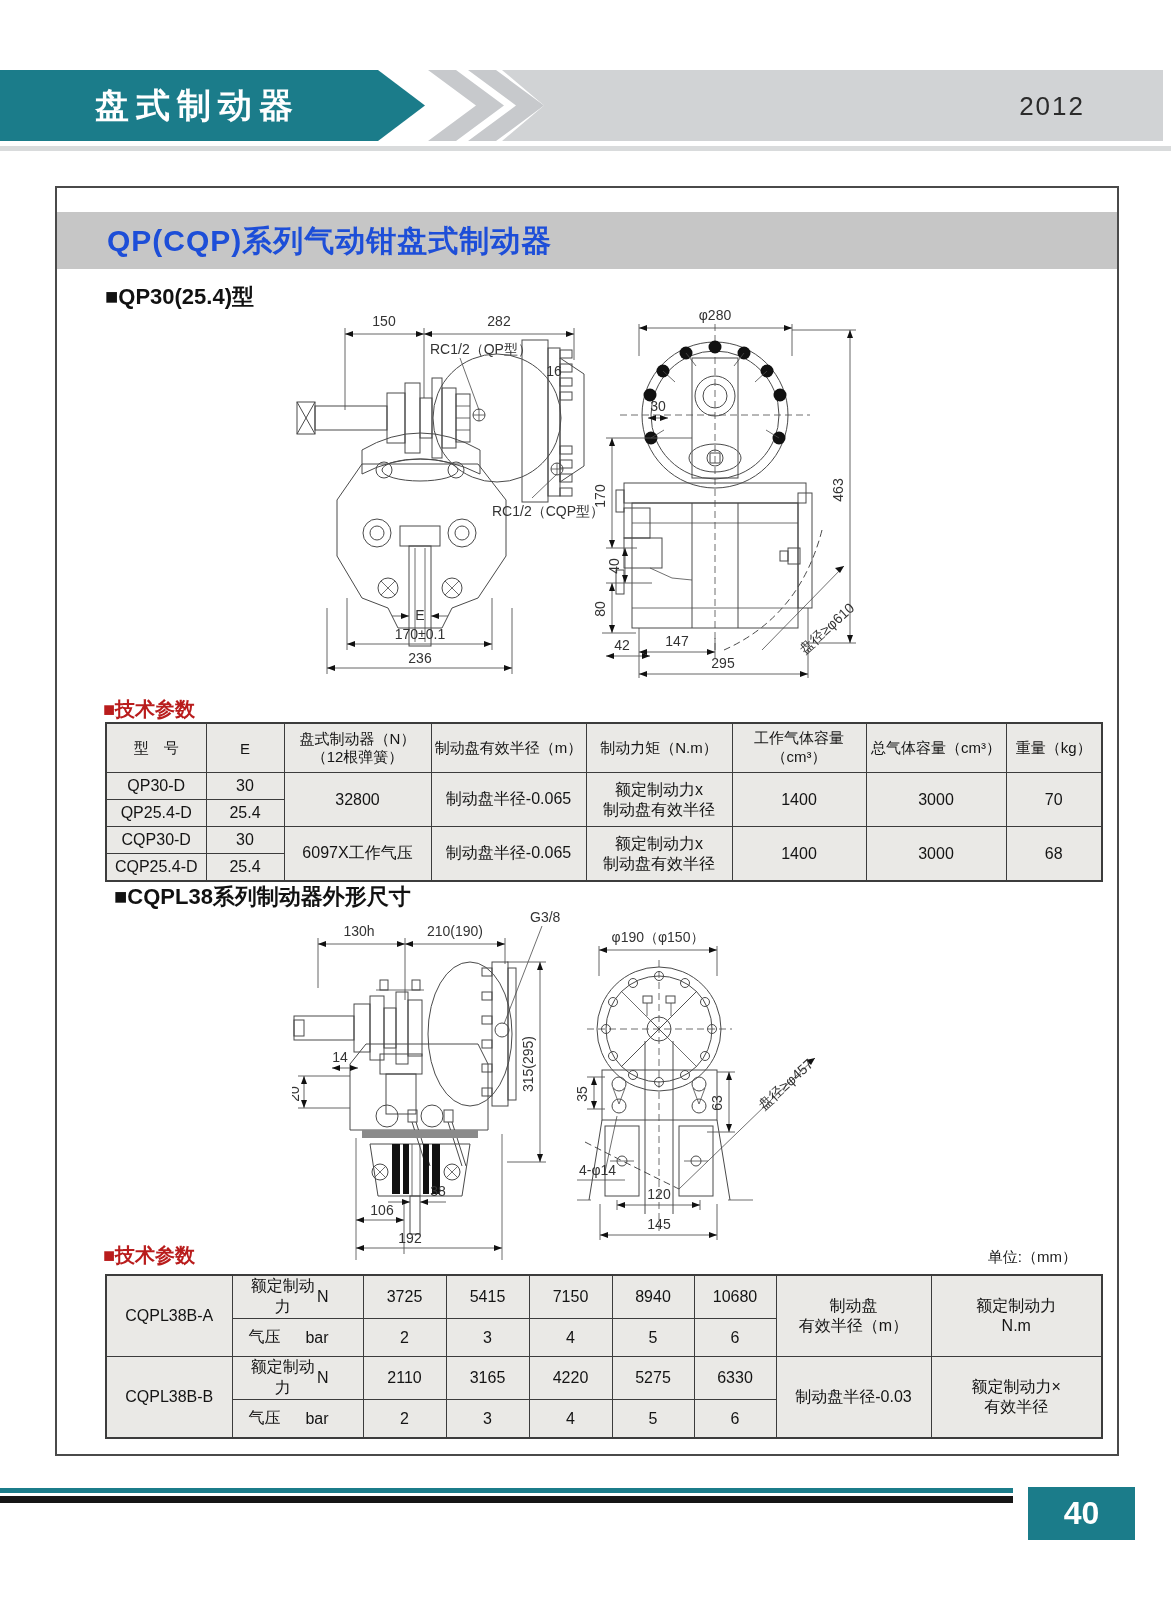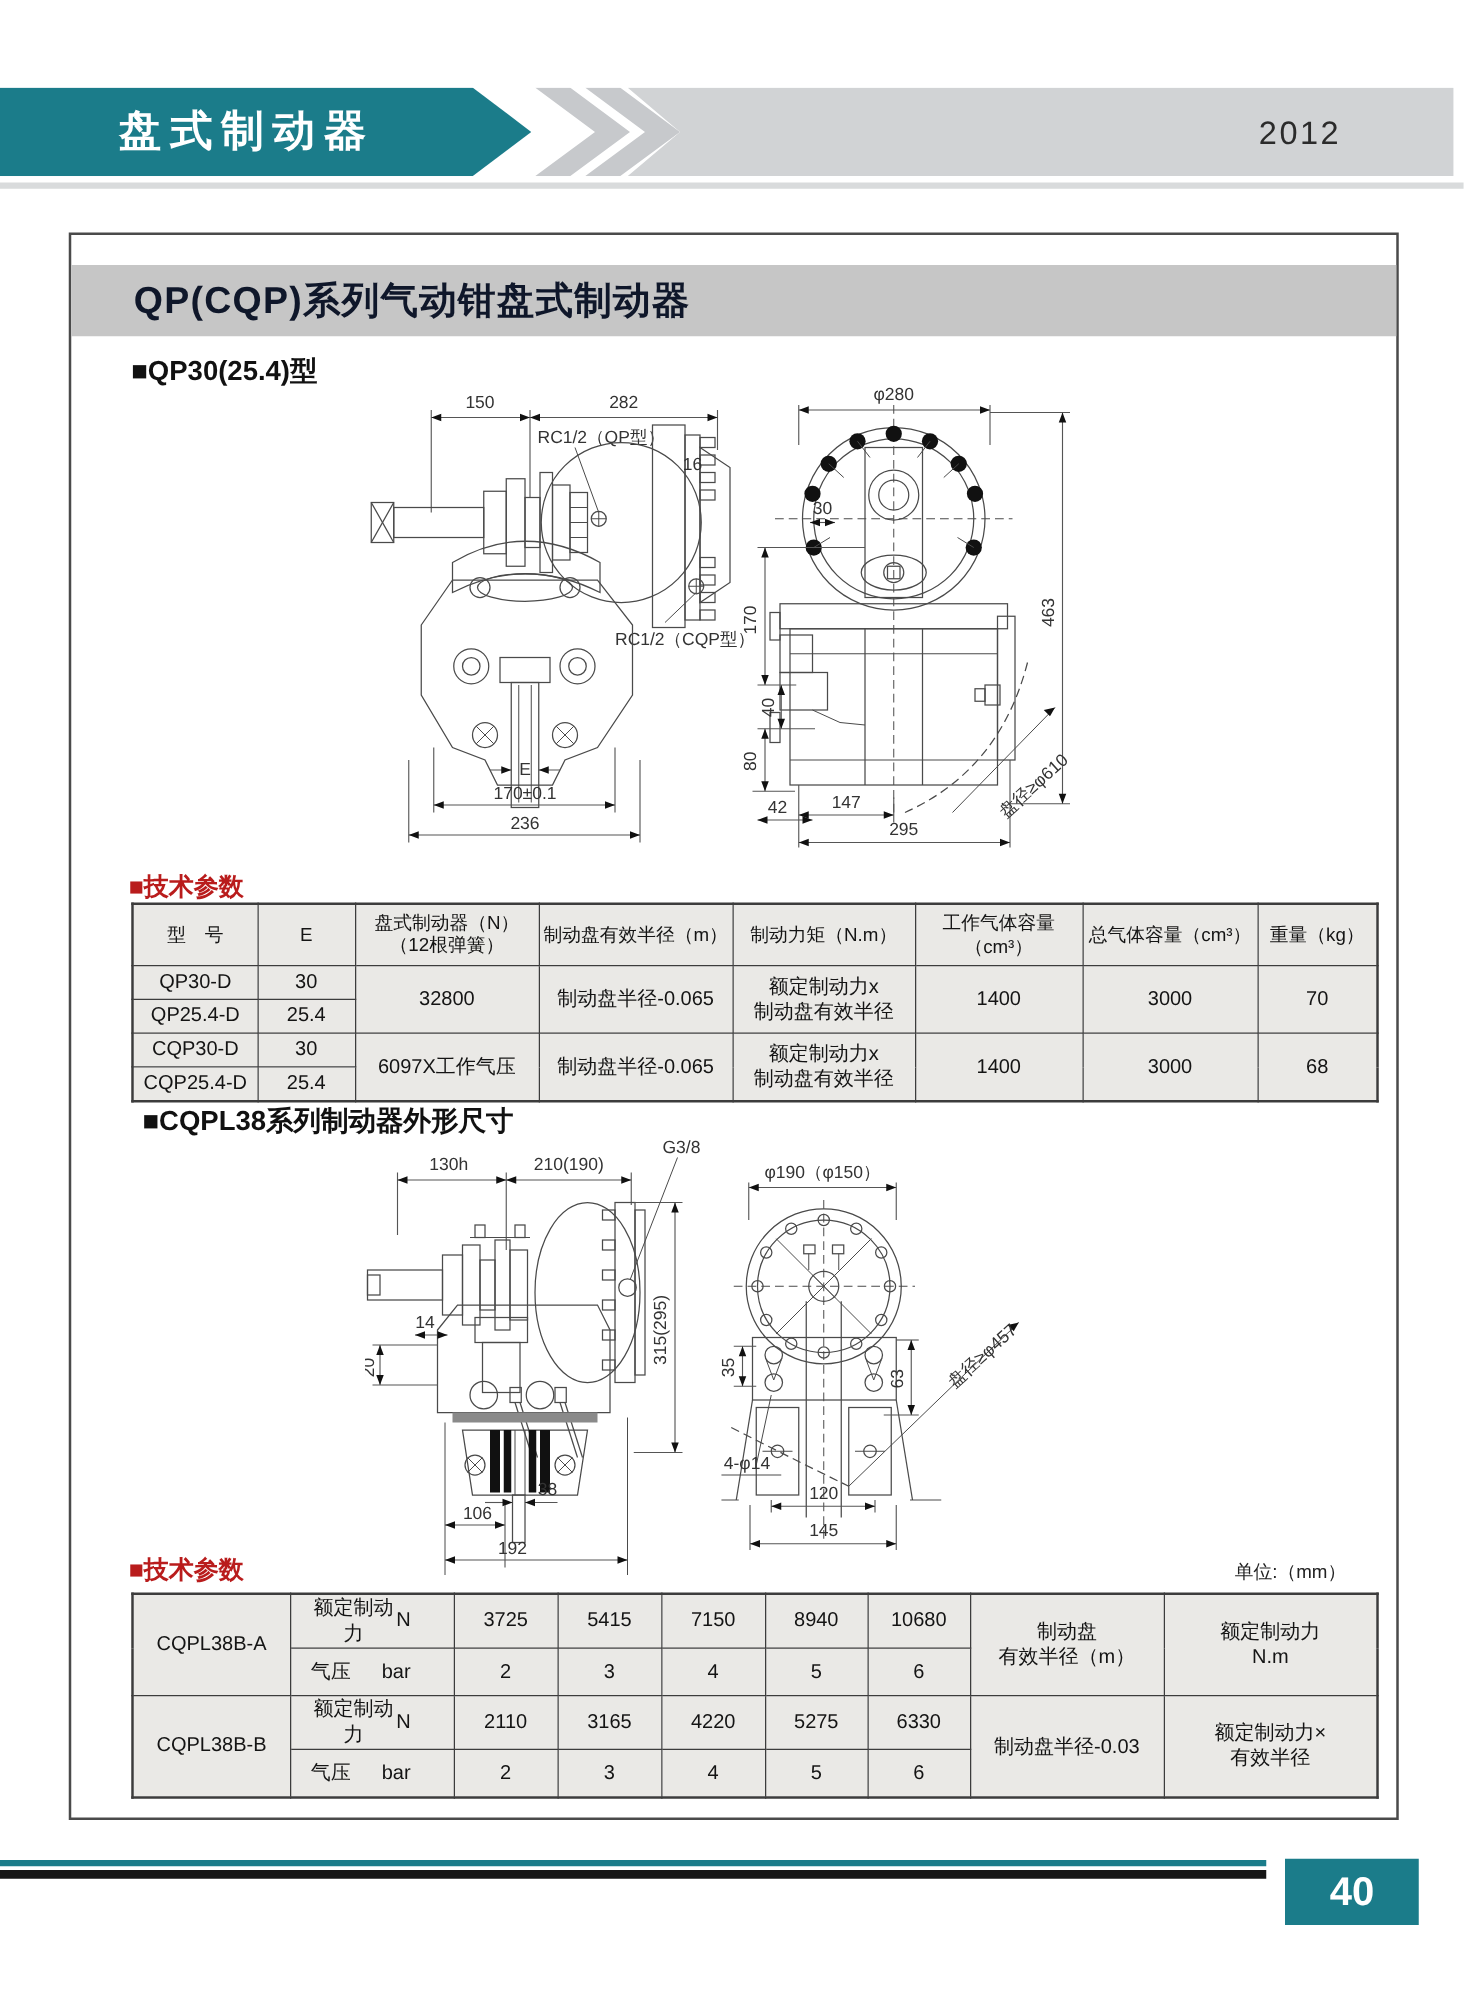--- a/index.html
+++ b/index.html
@@ -15,29 +15,29 @@
   .band-teal{left:0;top:0;width:425px;height:71px;background:#1b7c8a;
     clip-path:polygon(0 0,378px 0,425px 50%,378px 100%,0 100%);}
   .chev{top:0;height:71px;width:80px;background:#c7c9cc;
     clip-path:polygon(0 0,48px 50%,0 100%,28px 100%,76px 50%,28px 0);}
   .chev1{left:428px;}
   .chev2{left:468px;}
   .band-bar{left:502px;top:0;width:661px;height:71px;background:#d1d3d5;
     clip-path:polygon(0 0,42px 50%,0 100%,100% 100%,100% 0);}
   .band-title{left:95px;top:0;height:52px;line-height:71px;color:#ffffff;
     font-size:34px;font-weight:bold;letter-spacing:7px;}
-  .band-year{left:995px;top:21px;width:90px;text-align:center;color:#2b2b2b;
+  .band-year{left:995px;top:21px;width:90px;text-align:right;color:#2b2b2b;
     font-size:26px;letter-spacing:2px;}
   .band-underline{top:146px;left:0;width:1171px;height:5px;background:#d9dbdc;}
 
   
   .content-box{left:55px;top:186px;width:1060px;height:1266px;border:2px solid #4a4a4a;background:#fff;}
   .title-bar{left:0;top:24px;width:1060px;height:57px;background:#c6c6c6;}
   .title-bar span{position:absolute;left:50px;top:0;height:44px;line-height:57px;
-    font-size:30px;font-weight:bold;color:#0f172a;letter-spacing:1px;}
+    font-size:30px;font-weight:bold;color:#1d4ed8;letter-spacing:1px;}
   .sec-heading{font-size:22px;font-weight:bold;color:#111;}
   .params-heading{font-size:20px;font-weight:bold;color:#b91c1c;}
   .unit-note{font-size:15px;color:#222;}
 
   
   table.spec{border-collapse:collapse;table-layout:fixed;border:2px solid #3c3c3c;}
   table.spec td,table.spec th{border:1px solid #3c3c3c;background:#eae9e6;
     text-align:center;vertical-align:middle;font-weight:normal;
     font-size:16px;color:#141414;padding:0 2px;overflow:hidden;}
   table.spec th{font-size:15px;}

